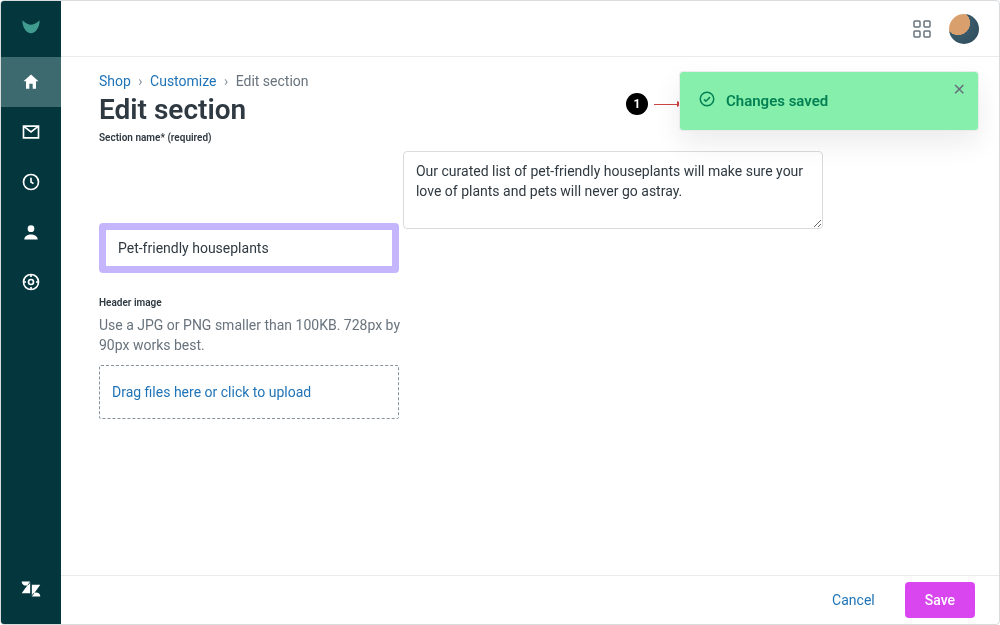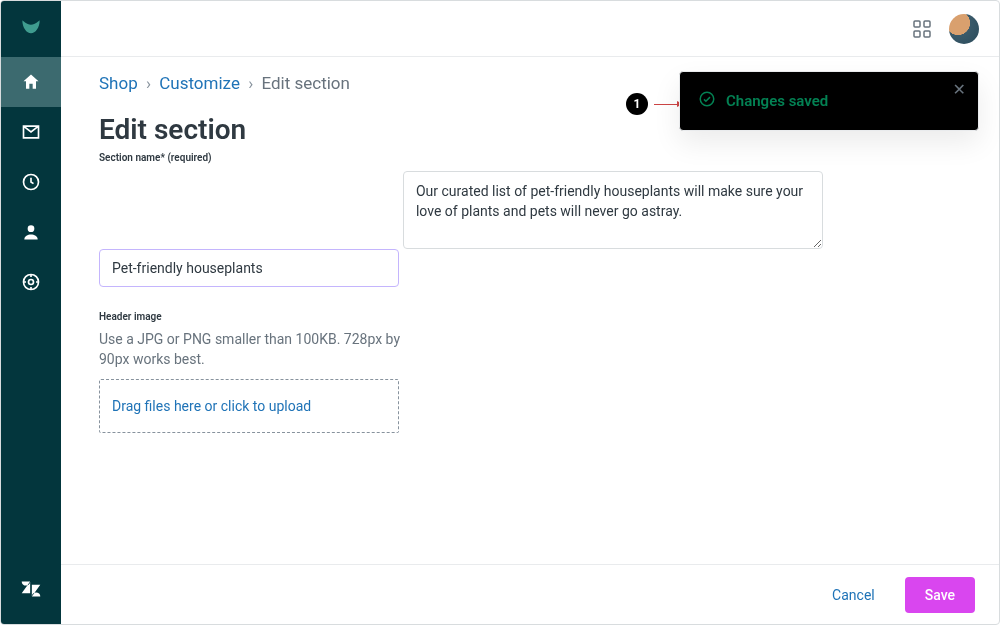--- a/index.html
+++ b/index.html
@@ -45,56 +45,56 @@
   .avatar {
     width:30px; height:30px; border-radius:50%;
     background: radial-gradient(circle at 30% 30%, #d9a06e 0%, #d9a06e 40%, #3a5a6a 41%, #2a4a5a 100%);
     cursor:pointer;
   }
   .content {
     position:absolute; left:60px; right:0; top:56px; bottom:60px;
     padding: 16px 38px 10px 38px;
     overflow:auto;
   }
-  .breadcrumb { font-size:17px; color:#68737d; margin-bottom:20px; }
+  .breadcrumb { font-size:14px; color:#68737d; margin-bottom:4px; }
   .breadcrumb a { color:#1f73b7; text-decoration:none; cursor:pointer; }
   .breadcrumb .sep { padding:0 4px; color:#87929d; }
   h1.page-title { font-size:28px; font-weight:600; color:#2f3941; margin-bottom:6px; }
   .subtitle { font-size:14px; color:#2f3941; margin-bottom:26px; }
   .field-label { font-size:10px; font-weight:600; color:#2f3941; margin-bottom:8px; display:block;}
   .text-input {
     width:300px; padding:10px 12px; font-size:14px; color:#2f3941;
-    border:1px solid #c4b5fd; border-radius:4px; background:#fff;
+    border:7px solid #c4b5fd; border-radius:4px; background:#fff;
     margin-bottom:24px;
     font-family:inherit;
   }
   .textarea {
     width:420px; height:78px; padding:10px 12px; font-size:14px; color:#2f3941;
     border:1px solid #d8dcde; border-radius:4px; background:#fff;
     resize:both; font-family:inherit; line-height:1.4;
     margin-bottom:24px;
   }
   .helper { font-size:14px; color:#68737d; line-height:1.4; max-width:310px; margin-bottom:10px; }
   .dropzone {
     width:300px; border:1px dashed #87929d; border-radius:2px;
     padding:18px 12px; text-align:left;
     color:#1f73b7; font-size:14px; cursor:pointer;
   }
   .footer {
-    position:absolute; left:60px; right:0; bottom:0; height:60px;
+    position:absolute; left:60px; right:0; bottom:0; height:49px;
     border-top:1px solid #e9ebed;
     display:flex; align-items:center; justify-content:flex-end;
     padding:0 24px; gap:20px;
   }
   .btn { font-size:14px; border-radius:4px; cursor:pointer; font-family:inherit; }
   .btn-link { background:none; border:none; color:#1f73b7; padding:8px 10px; }
   .btn-primary { background:#d946ef; color:#fff; border:none; padding:10px 20px; font-weight:500; }
   .toast {
     position:absolute; top:70px; right:20px;
-    width:300px; background:#000000;
+    width:300px; background:#86efac;
     border:1px solid #e9ebed; border-radius:4px;
     box-shadow:0 12px 28px rgba(0,0,0,0.08);
     padding:18px 40px 18px 18px;
     display:flex; align-items:center; gap:10px;
   }
   .toast .msg { color:#038153; font-weight:600; font-size:15px; }
   .toast .close { position:absolute; top:10px; right:12px; color:#68737d; cursor:pointer; font-size:16px; line-height:1;}
   .callout {
     position:absolute; top:92px; left:625px;
     display:flex; align-items:center; gap:6px;

